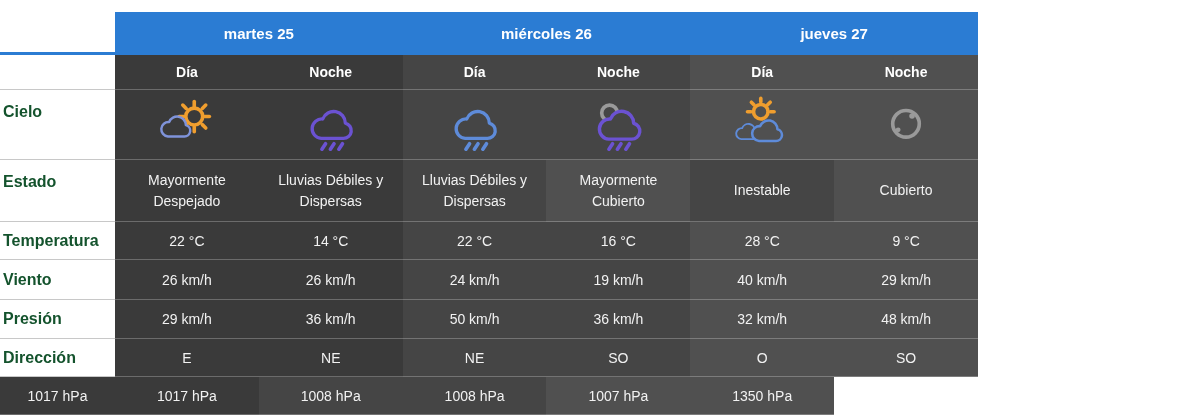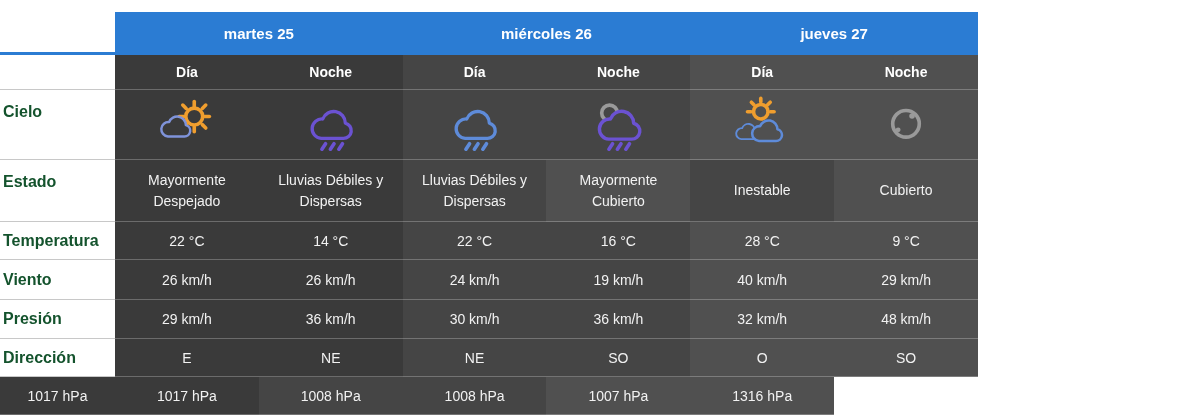--- a/index.html
+++ b/index.html
@@ -186,34 +186,34 @@
     <div class="cell g0">26 km/h</div>
     <div class="cell g0">26 km/h</div>
     <div class="cell g1">24 km/h</div>
     <div class="cell g1">19 km/h</div>
     <div class="cell g2">40 km/h</div>
     <div class="cell g2">29 km/h</div>
 
     <div class="rl">Presión</div>
     <div class="cell g0">29 km/h</div>
     <div class="cell g0">36 km/h</div>
-    <div class="cell g1">30 km/h</div>
+    <div class="cell g1">50 km/h</div>
     <div class="cell g1">36 km/h</div>
     <div class="cell g2">32 km/h</div>
     <div class="cell g2">48 km/h</div>
 
     <div class="rl">Dirección</div>
     <div class="cell g0">E</div>
     <div class="cell g0">NE</div>
     <div class="cell g1">NE</div>
     <div class="cell g1">SO</div>
     <div class="cell g2">O</div>
     <div class="cell g2">SO</div>
 
     <div class="cell g0">1017 hPa</div>
     <div class="cell g0">1017 hPa</div>
     <div class="cell g1">1008 hPa</div>
     <div class="cell g1">1008 hPa</div>
     <div class="cell g2">1007 hPa</div>
-    <div class="cell g2">1316 hPa</div>
+    <div class="cell g2">1350 hPa</div>
 
   </div>
 </div>
 
 </body></html>

